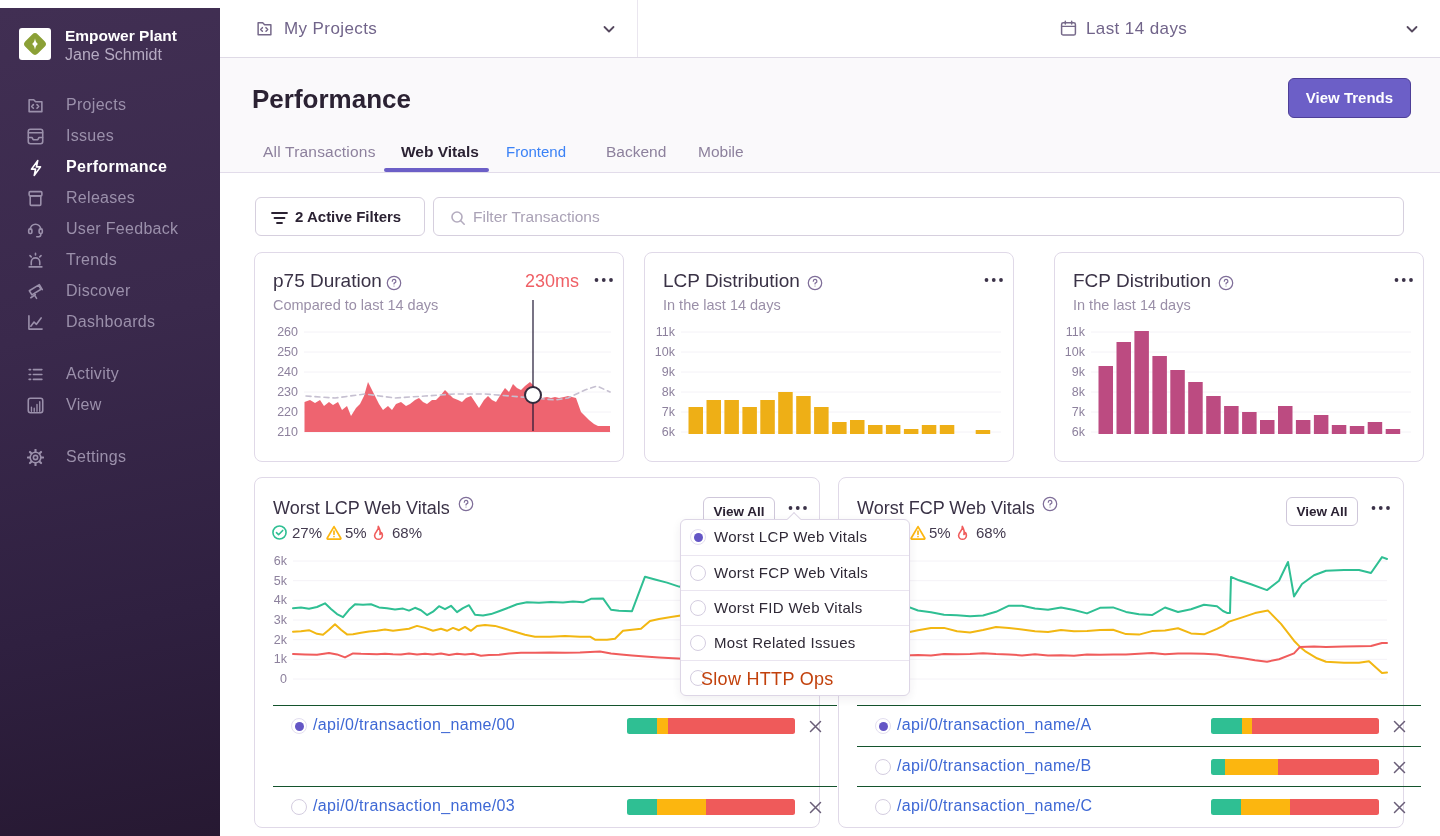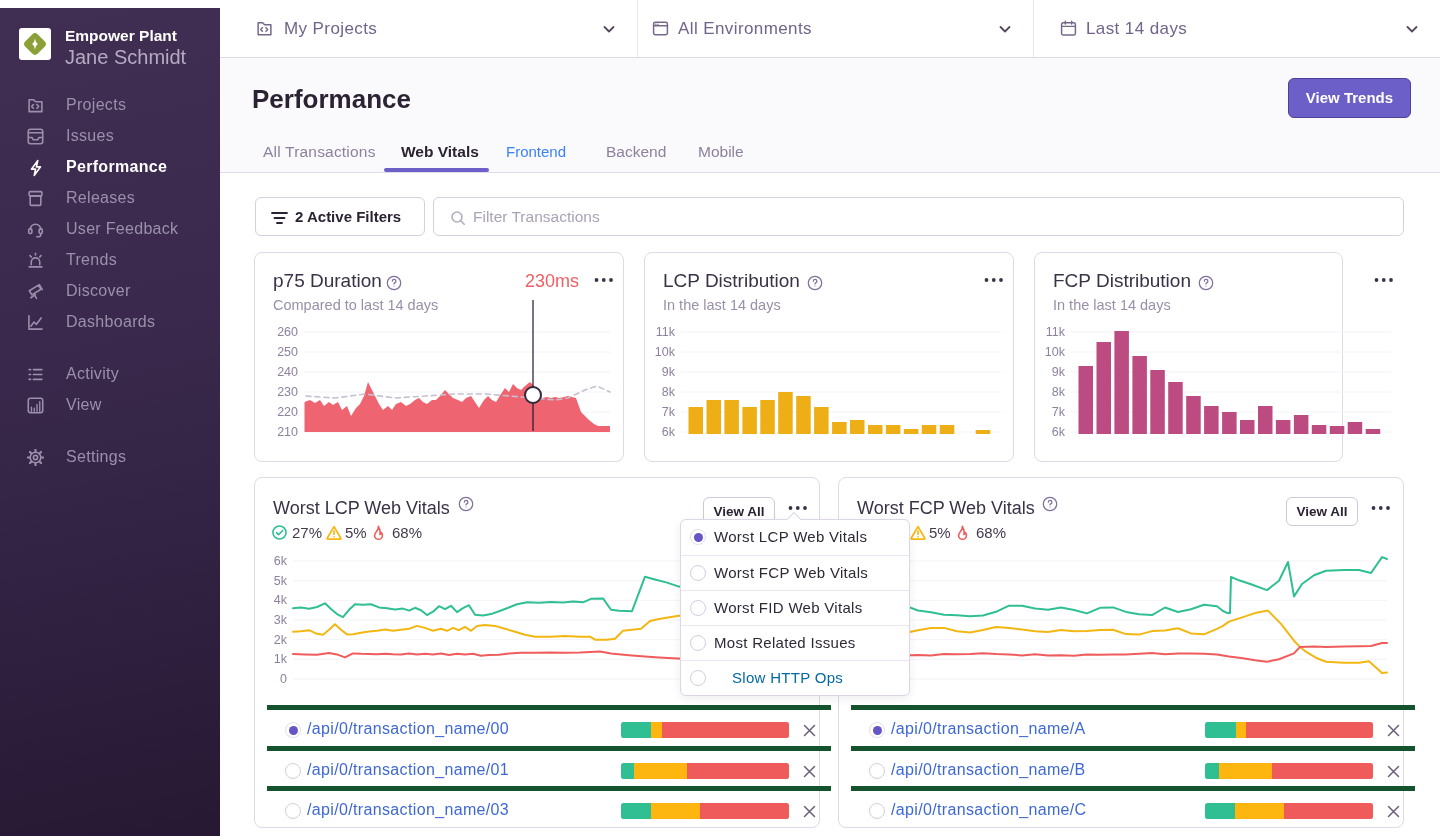--- a/index.html
+++ b/index.html
@@ -17,38 +17,38 @@
 .tseg .tlabel { position:absolute; left:52px; top:19px; font-size:17px; letter-spacing:0.4px; color:#71648a; }
 .tseg .tchev { position:absolute; right:20px; top:21px; }
 .pagehead { position:absolute; left:220px; top:57px; width:1220px; height:116px; background:#faf9fb; border-bottom:1px solid #e2dcea; z-index:6; }
 .content { position:absolute; left:220px; top:172px; width:1220px; height:664px; background:#fff; }
 .card { position:absolute; background:#fff; border:1px solid #e0d9e8; border-radius:8px; }
 .ctitle { position:absolute; left:18px; top:17px; font-size:19px; color:#3a3246; font-weight:500; white-space:nowrap; }
 .csub { position:absolute; left:18px; top:44px; font-size:14.5px; color:#9a8fa8; }
 .vbar { display:flex; width:168px; height:16px; border-radius:2.5px; overflow:hidden; }
 .vbar span { display:block; height:16px; }
 .radio { position:relative; display:block; width:16px; height:16px; border-radius:50%; border:1px solid #d4cde0; background:#fff; }
-.trow { position:absolute; left:12px; width:564px; height:41px; border-top:5px solid #14532d; }
+.trow { position:absolute; left:18px; width:564px; height:41px; border-top:1px solid #14532d; }
 .tlink { position:absolute; left:40px; top:10px; font-size:16px; letter-spacing:0.35px; color:#3e68d5; }
 .viewall { position:absolute; top:19px; width:72px; height:29px; border:1px solid #cfc7da; border-radius:6px; background:#fff;
   font-size:13.5px; font-weight:700; color:#2b2233; text-align:center; line-height:27px; }
 .pct { position:absolute; top:45px; font-size:15px; color:#433a4f; }
 .pcti { position:absolute; top:47px; }
 </style></head>
 <body>
 <div class="sidebar">
   <div class="abs" style="left:19px;top:20px">
       <svg width="32" height="32" viewBox="0 0 32 32">
         <rect width="32" height="32" rx="3" fill="#fff"></rect>
         <rect x="7.2" y="7.2" width="17.6" height="17.6" rx="4" fill="#8ba036" transform="rotate(45 16 16)"></rect>
         <path d="M16 10.2c.45 2.8.85 4.2 2.9 5.8-2.05 1.6-2.45 3-2.9 5.8-.45-2.8-.85-4.2-2.9-5.8 2.05-1.6 2.45-3 2.9-5.8z" fill="#fff"></path>
       </svg>
     </div>
   <div class="abs" style="left:65px;top:19px;font-size:15.5px;font-weight:700;color:#fff">Empower Plant</div>
-  <div class="abs" style="left:65px;top:38px;font-size:20px;color:#b5aac2">Jane Schmidt</div>
+  <div class="abs" style="left:65px;top:38px;font-size:16px;color:#b5aac2">Jane Schmidt</div>
   <div class="nav" style="top:85px">
       <span class="nico">
         <svg width="17" height="17" viewBox="0 0 16 16" fill="none" stroke="currentColor" stroke-width="1.5" stroke-linecap="round" stroke-linejoin="round">
           <path d="M2 13.8V2.6h4.3l1.8 1.9H14v9.3z"></path>
           <path d="M6 7.2 4.4 8.9 6 10.6M9.4 7.2 11 8.9l-1.6 1.7"></path>
         </svg>
       </span>
       <span class="nlab">Projects</span>
     </div>
 <div class="nav" style="top:116px">
@@ -146,34 +146,20 @@
 
 <div class="topbar">
   <div class="tseg" style="left:12px;width:406px;border-right:1px solid #eae6ef">
     <span class="ticon" style="left:24px">
         <svg width="17" height="17" viewBox="0 0 16 16" fill="none" stroke="#756889" stroke-width="1.4" stroke-linecap="round" stroke-linejoin="round">
           <path d="M2 13.8V2.6h4.3l1.8 1.9H14v9.3z"></path>
           <path d="M6 7.2 4.4 8.9 6 10.6M9.4 7.2 11 8.9l-1.6 1.7"></path>
         </svg>
       </span>
       <span class="tlabel">My Projects</span>
-      <span class="tchev">
-        <svg width="16" height="16" viewBox="0 0 16 16" fill="none" stroke="#56495f" stroke-width="1.8" stroke-linecap="round" stroke-linejoin="round">
-          <path d="m3.5 6 4.5 4.5L12.5 6"></path>
-        </svg>
-      </span>
-  </div>
-  <div class="tseg" style="left:406px;width:408px;border-right:1px solid #eae6ef">
-    <span class="ticon" style="left:26px">
-        <svg width="17" height="17" viewBox="0 0 16 16" fill="none" stroke="#756889" stroke-width="1.4" stroke-linecap="round" stroke-linejoin="round">
-          <rect x="1.5" y="2.2" width="13" height="11.6" rx="1.6"></rect>
-          <path d="M1.5 5.4h13M3.6 3.9h.01M5.6 3.9h.01"></path>
-        </svg>
-      </span>
-      <span class="tlabel">All Environments</span>
       <span class="tchev">
         <svg width="16" height="16" viewBox="0 0 16 16" fill="none" stroke="#56495f" stroke-width="1.8" stroke-linecap="round" stroke-linejoin="round">
           <path d="m3.5 6 4.5 4.5L12.5 6"></path>
         </svg>
       </span>
   </div>
   <div class="tseg" style="left:814px;width:406px">
     <span class="ticon" style="left:26px">
         <svg width="17" height="17" viewBox="0 0 16 16" fill="none" stroke="#756889" stroke-width="1.4" stroke-linecap="round" stroke-linejoin="round">
           <rect x="1.5" y="2.6" width="13" height="11.6" rx="1.6"></rect>
@@ -298,21 +284,21 @@
 <rect x="187.1" y="169.0" width="14.5" height="12.0" fill="#eeaf16"></rect>
 <rect x="205.0" y="167.0" width="14.5" height="14.0" fill="#eeaf16"></rect>
 <rect x="223.0" y="172.0" width="14.5" height="9.0" fill="#eeaf16"></rect>
 <rect x="240.9" y="172.0" width="14.5" height="9.0" fill="#eeaf16"></rect>
 <rect x="258.9" y="176.0" width="14.5" height="5.0" fill="#eeaf16"></rect>
 <rect x="276.8" y="172.0" width="14.5" height="9.0" fill="#eeaf16"></rect>
 <rect x="294.8" y="172.0" width="14.5" height="9.0" fill="#eeaf16"></rect>
 <rect x="330.7" y="177.0" width="14.5" height="4.0" fill="#eeaf16"></rect>
 </svg>
   </div>
-  <div class="card" style="left:814px;top:80px;width:309px;height:210px">
+  <div class="card" style="left:834px;top:80px;width:370px;height:210px">
     <span class="ctitle">FCP Distribution</span>
     <span class="abs" style="left:163px;top:22px">
         <svg width="16" height="16" viewBox="0 0 16 16" fill="none" stroke="#7f6e99" stroke-width="1.25">
           <circle cx="8" cy="8" r="6.7"></circle>
           <path d="M6.3 6.2a1.8 1.8 0 1 1 2.4 1.7c-.5.2-.7.5-.7 1" stroke-linecap="round"></path>
           <circle cx="8" cy="11" r="0.55" fill="#7f6e99" stroke="none"></circle>
         </svg>
       </span>
     <span class="abs" style="left:339px;top:24px">
         <svg width="20" height="6" viewBox="0 0 20 6" fill="#3b3248">
@@ -424,38 +410,20 @@
             <span style="width:11px;background:#fcb60f"></span>
             <span style="width:127px;background:#ef5a5a"></span>
           </div>
         </span>
   <span style="position:absolute;left:535px;top:13px">
           <svg width="15" height="15" viewBox="0 0 15 15" fill="none" stroke="#6a5e78" stroke-width="1.5" stroke-linecap="round">
             <path d="M2.5 2.5l10 10M12.5 2.5l-10 10"></path>
           </svg>
         </span>
 </div>
-<div class="trow" style="top:268px">
-  <span style="position:absolute;left:18px;top:12px">
-          <span class="radio"></span>
-        </span>
-  <span class="tlink">/api/0/transaction_name/01</span>
-  <span style="position:absolute;left:354px;top:12px">
-          <div class="vbar">
-            <span style="width:13px;background:#2fbf93"></span>
-            <span style="width:53px;background:#fcb60f"></span>
-            <span style="width:102px;background:#ef5a5a"></span>
-          </div>
-        </span>
-  <span style="position:absolute;left:535px;top:13px">
-          <svg width="15" height="15" viewBox="0 0 15 15" fill="none" stroke="#6a5e78" stroke-width="1.5" stroke-linecap="round">
-            <path d="M2.5 2.5l10 10M12.5 2.5l-10 10"></path>
-          </svg>
-        </span>
-</div>
 <div class="trow" style="top:308px">
   <span style="position:absolute;left:18px;top:12px">
           <span class="radio"></span>
         </span>
   <span class="tlink">/api/0/transaction_name/03</span>
   <span style="position:absolute;left:354px;top:12px">
           <div class="vbar">
             <span style="width:30px;background:#2fbf93"></span>
             <span style="width:49px;background:#fcb60f"></span>
             <span style="width:89px;background:#ef5a5a"></span>
@@ -609,15 +577,15 @@
 <div style="position:relative;height:35px;border-top:1px solid #eae5f0;">
       <span style="position:absolute;left:9px;top:9px">
         <span class="radio"></span>
       </span>
       <span style="position:absolute;left:33px;top:8px;font-size:15px;letter-spacing:0.3px;color:#2f2936">Most Related Issues</span>
     </div>
 <div style="position:relative;height:35px;border-top:1px solid #eae5f0;">
       <span style="position:absolute;left:9px;top:9px">
         <span class="radio"></span>
       </span>
-      <span style="position:absolute;left:51px;top:8px;font-size:15px;letter-spacing:0.3px;color:#0369a1">Slow HTTP Ops</span>
+      <span style="position:absolute;left:20px;top:8px;font-size:18px;letter-spacing:0.3px;color:#c2410c">Slow HTTP Ops</span>
     </div>
 </div>
 
 </body></html>

